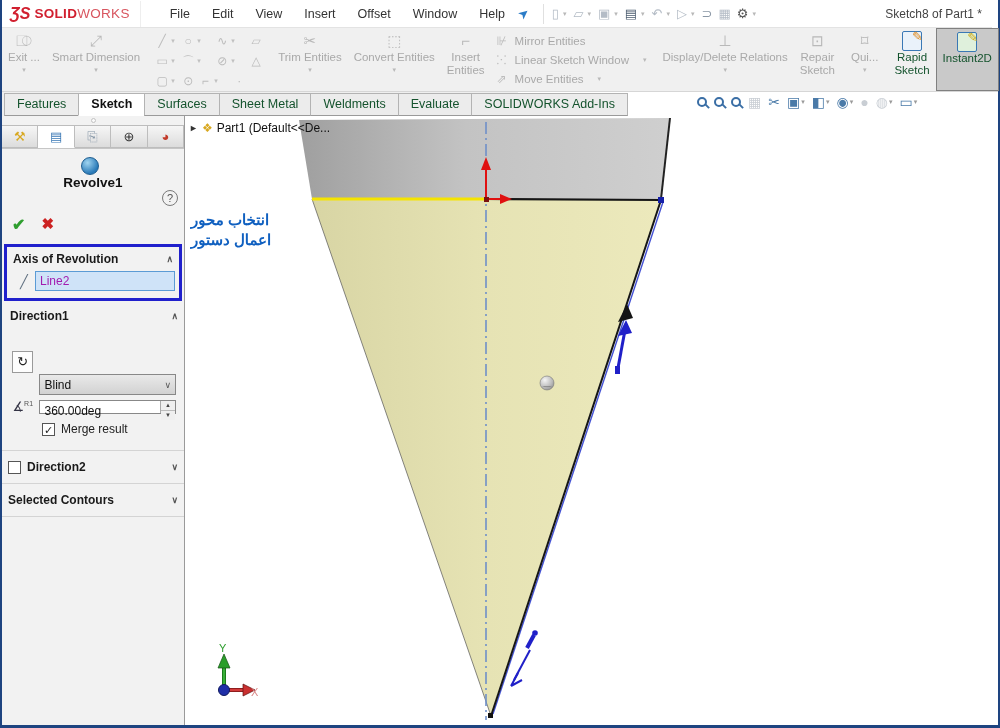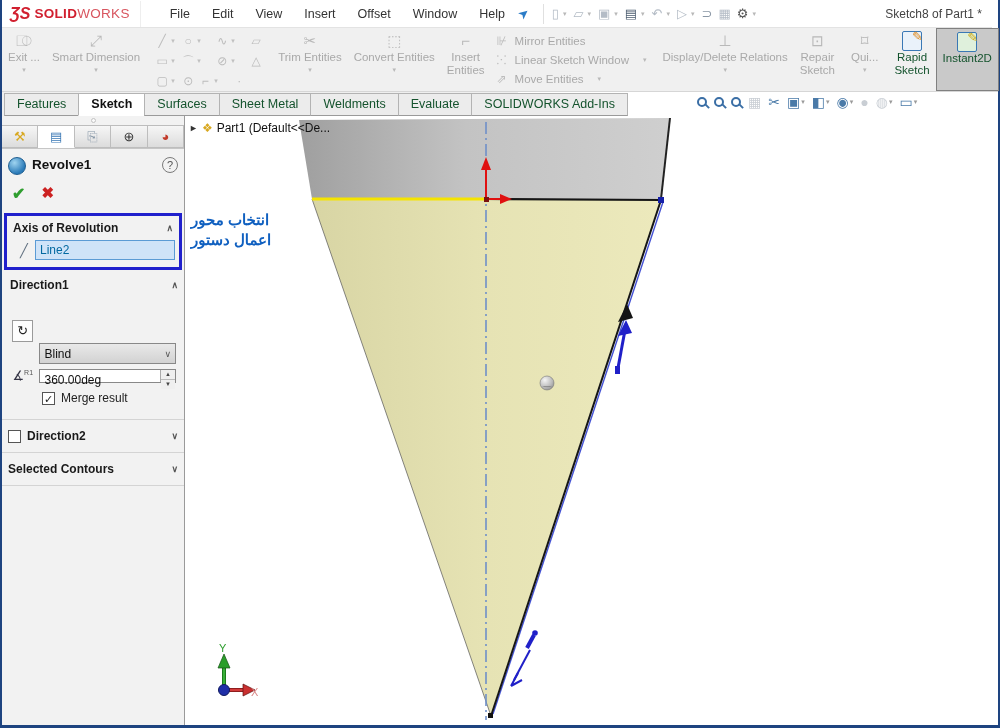--- a/index.html
+++ b/index.html
@@ -71,37 +71,37 @@
 
   
   .panel { position:absolute; left:0; top:116px; width:183px; bottom:0; background:#f2f2f2;
     border-right:1px solid #9a9a9a; font-size:12px; color:#222; }
   .panel-grip { height:9px; display:flex; justify-content:center; align-items:center; }
   .panel-grip .dot { width:5px; height:5px; border-radius:50%; border:1px solid #c2c2c2; background:#fafafa; }
   .ptabs { display:flex; height:24px; border-bottom:1px solid #c6c6c6; background:#e9e9e9; }
   .ptab { flex:1; display:flex; align-items:center; justify-content:center; font-size:13px;
     border:1px solid #bdbdbd; border-left:none; background:linear-gradient(#f6f6f6,#dcdcdc); }
   .ptab.active { background:#fff; border-bottom:1px solid #fff; }
-  .pm-title { display:flex; align-items:flex-start; padding:8px 6px 4px 6px; }
+  .pm-title { display:flex; align-items:center; padding:8px 6px 4px 6px;flex-direction:column; }
   .pm-title .revicon { width:18px; height:18px; border-radius:50%;
     background:radial-gradient(circle at 35% 30%, #9fd4f0, #2a7ab8 70%); margin-right:6px;
     border:1px solid #1d5d90; }
   .pm-title .t { font-size:13.5px; font-weight:bold; color:#111; }
   .pm-title .help { margin-left:auto; width:16px; height:16px; border:1px solid #7a7a7a; border-radius:50%;
     font-size:11px; color:#555; text-align:center; line-height:15px; }
   .okrow { display:flex; gap:16px; padding:5px 10px 8px 10px; }
   .ok { color:#2f9e2f; font-size:16px; font-weight:bold; }
   .cancel { color:#cc2222; font-size:15px; font-weight:bold; }
   .bluebox { margin:2px 2px; border:3px solid #2020cc; background:#f2f2f2; padding:3px 4px 7px 4px; }
   .sec-head { display:flex; align-items:center; font-weight:bold; color:#1a1a1a; font-size:12px; padding:2px 2px; }
   .sec-head .chev { margin-left:auto; font-size:9px; color:#555; }
   .axisrow { display:flex; align-items:center; margin-top:3px; }
   .axisrow .lineicon { width:24px; font-size:13px; color:#607080; text-align:center; letter-spacing:-2px; }
   .axisrow input { width:140px; height:20px; background:#cfe3f8; border:1px solid #5b9bd5;
-    font-size:12px; padding:0 4px; font-family:"Liberation Sans",sans-serif; color:#0369a1; }
+    font-size:12px; padding:0 4px; font-family:"Liberation Sans",sans-serif; color:#a21caf; }
   .section { padding:4px 4px 2px 6px; }
   .d1row { display:flex; align-items:center; margin:4px 0 0 0; padding:0 4px; }
   .iconbtn { width:22px; height:22px; border:1px solid #9a9a9a; background:#fdfdfd; font-size:13px;
     color:#222; text-align:center; line-height:20px; margin-right:6px; }
   .plainicon { width:22px; margin-right:6px; font-size:13px; color:#334; text-align:center; position:relative; }
   .plainicon sup { font-size:7px; color:#555; }
   .select { width:140px; height:21px; background:linear-gradient(#e9e9e9,#d2d2d2); border:1px solid #888;
     display:flex; align-items:center; padding:0 4px; font-size:12px; color:#111;margin-top:45px; }
   .select .chev { margin-left:auto; font-size:9px; color:#555; }
   .spinwrap { width:140px; height:14px; border:1px solid #888; background:#fff; display:flex; }

